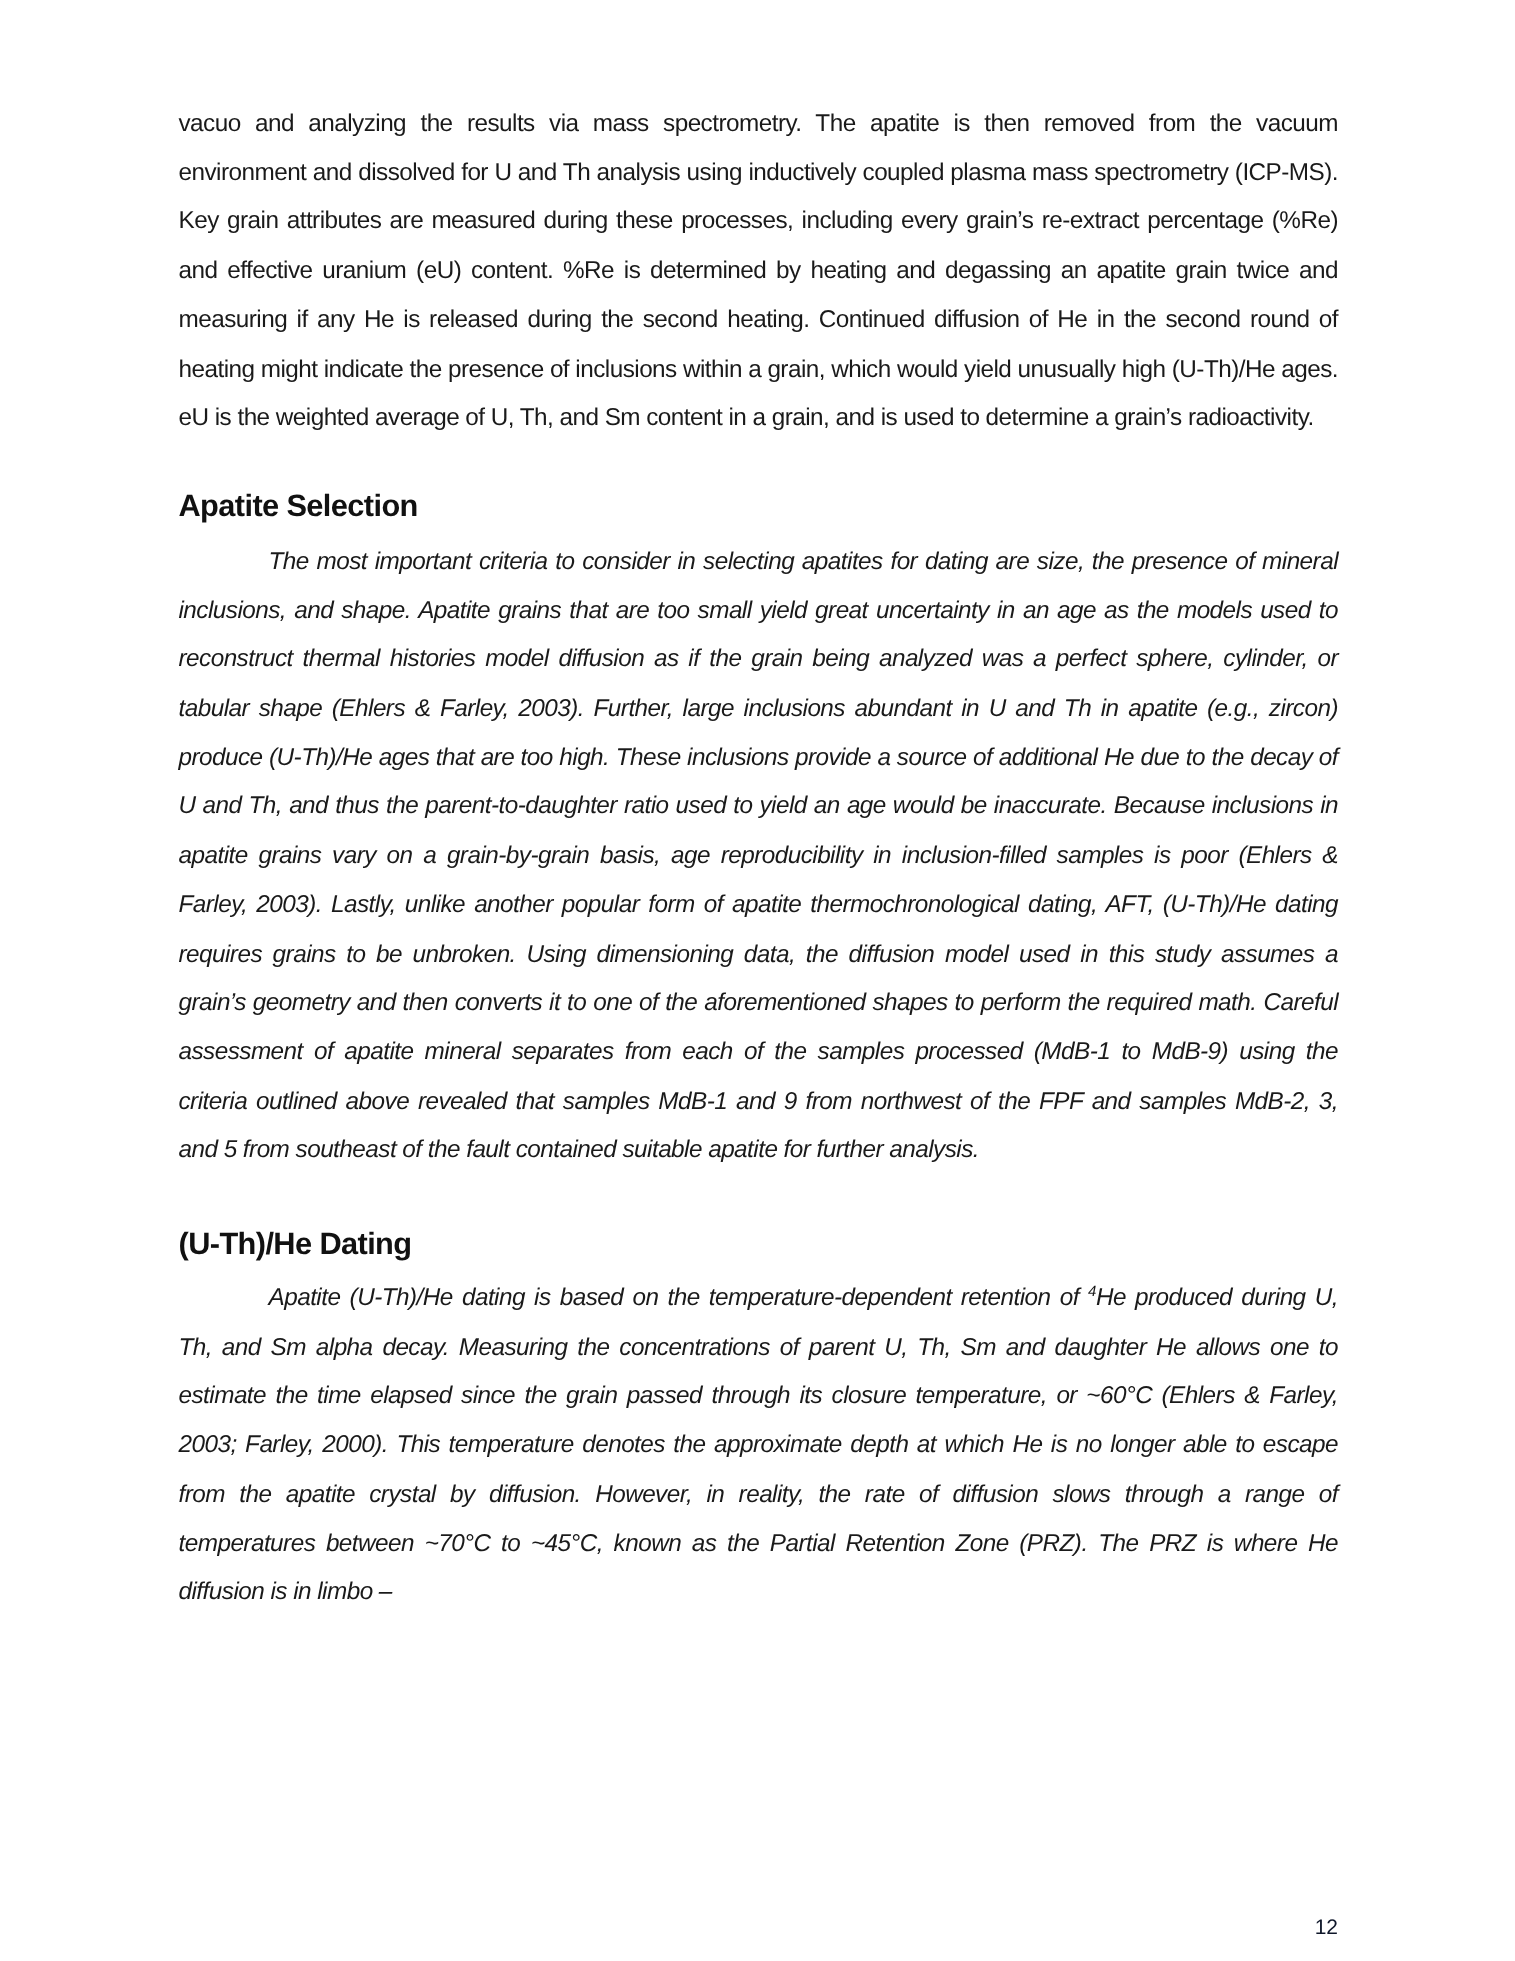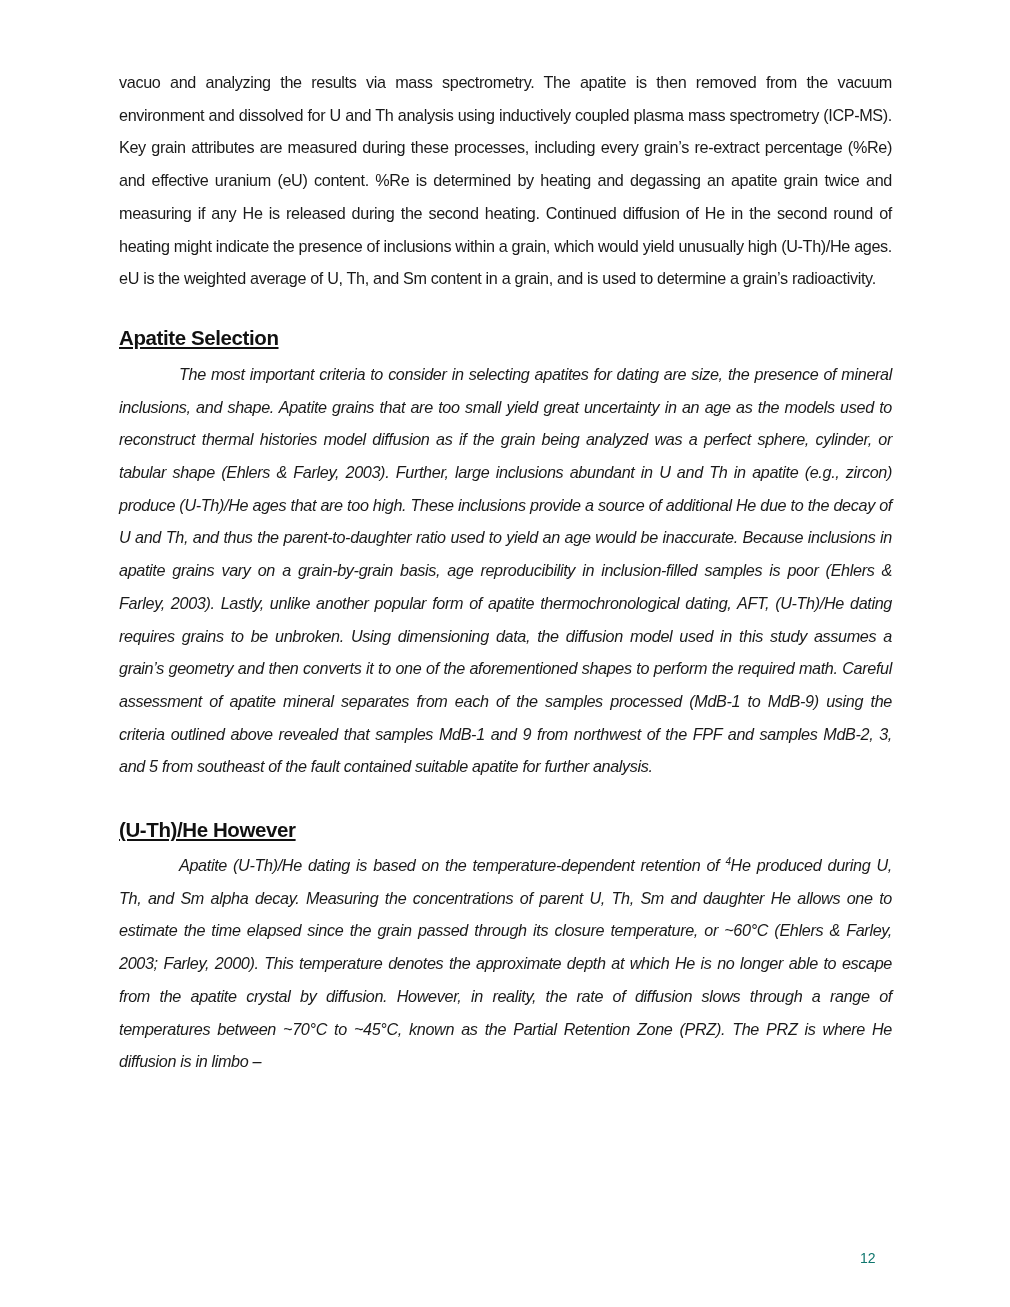--- a/index.html
+++ b/index.html
@@ -19,38 +19,37 @@
   }
   p.indent { text-indent: 60px; font-style: italic; }
   h2.heading {
     margin: 0;
     font-family: "Liberation Sans", sans-serif;
     font-weight: bold;
     font-size: 20.5px;
     letter-spacing: -0.4px;
     color: #111;
     line-height: 28px;
-    text-decoration: underline;
   }
   #h1 { margin-top: 29px; margin-bottom: 6px; }
   #h2 { margin-top: 33px; margin-bottom: 5px; }
   sup { font-size: 10px; line-height: 0; vertical-align: 6px; }
   .page-number {
-    position: absolute; left: 860px; top: 1250px; width: 32px;
-    text-align: left;
+    position: absolute; left: 860px; top: 1276px; width: 32px;
+    text-align: right;
     font-family: "Liberation Sans", sans-serif;
-    font-size: 14px; color: #0f766e;
+    font-size: 14px; color: #0f172a;
   }
 </style>
 </head>
 <body>
 
 <div class="page">
   <p class="body">vacuo and analyzing the results via mass spectrometry. The apatite is then removed from the vacuum environment and dissolved for U and Th analysis using inductively coupled plasma mass spectrometry (ICP-MS). Key grain attributes are measured during these processes, including every grain’s re-extract percentage (%Re) and effective uranium (eU) content. %Re is determined by heating and degassing an apatite grain twice and measuring if any He is released during the second heating. Continued diffusion of He in the second round of heating might indicate the presence of inclusions within a grain, which would yield unusually high (U-Th)/He ages. eU is the weighted average of U, Th, and Sm content in a grain, and is used to determine a grain’s radioactivity.</p>
 
   <h2 class="heading" id="h1">Apatite Selection</h2>
   <p class="body indent">The most important criteria to consider in selecting apatites for dating are size, the presence of mineral inclusions, and shape. Apatite grains that are too small yield great uncertainty in an age as the models used to reconstruct thermal histories model diffusion as if the grain being analyzed was a perfect sphere, cylinder, or tabular shape (Ehlers &amp; Farley, 2003). Further, large inclusions abundant in U and Th in apatite (e.g., zircon) produce (U-Th)/He ages that are too high. These inclusions provide a source of additional He due to the decay of U and Th, and thus the parent-to-daughter ratio used to yield an age would be inaccurate. Because inclusions in apatite grains vary on a grain-by-grain basis, age reproducibility in inclusion-filled samples is poor (Ehlers &amp; Farley, 2003). Lastly, unlike another popular form of apatite thermochronological dating, AFT, (U-Th)/He dating requires grains to be unbroken. Using dimensioning data, the diffusion model used in this study assumes a grain’s geometry and then converts it to one of the aforementioned shapes to perform the required math. Careful assessment of apatite mineral separates from each of the samples processed (MdB-1 to MdB-9) using the criteria outlined above revealed that samples MdB-1 and 9 from northwest of the FPF and samples MdB-2, 3, and 5 from southeast of the fault contained suitable apatite for further analysis.</p>
 
-  <h2 class="heading" id="h2">(U-Th)/He However</h2>
+  <h2 class="heading" id="h2">(U-Th)/He Dating</h2>
   <p class="body indent"><span>Apatite (U-Th)/He dating is based on the temperature-dependent retention of </span><sup>4</sup><span>He produced during U, Th, and Sm alpha decay. Measuring the concentrations of parent U, Th, Sm and daughter He allows one to estimate the time elapsed since the grain passed through its closure temperature, or ~60°C (Ehlers &amp; Farley, 2003; Farley, 2000). This temperature denotes the approximate depth at which He is no longer able to escape from the apatite crystal by diffusion. However, in reality, the rate of diffusion slows through a range of temperatures between ~70°C to ~45°C, known as the Partial Retention Zone (PRZ). The PRZ is where He diffusion is in limbo –</span></p>
 </div>
 
 <div class="page-number">12</div>
 
 </body></html>

